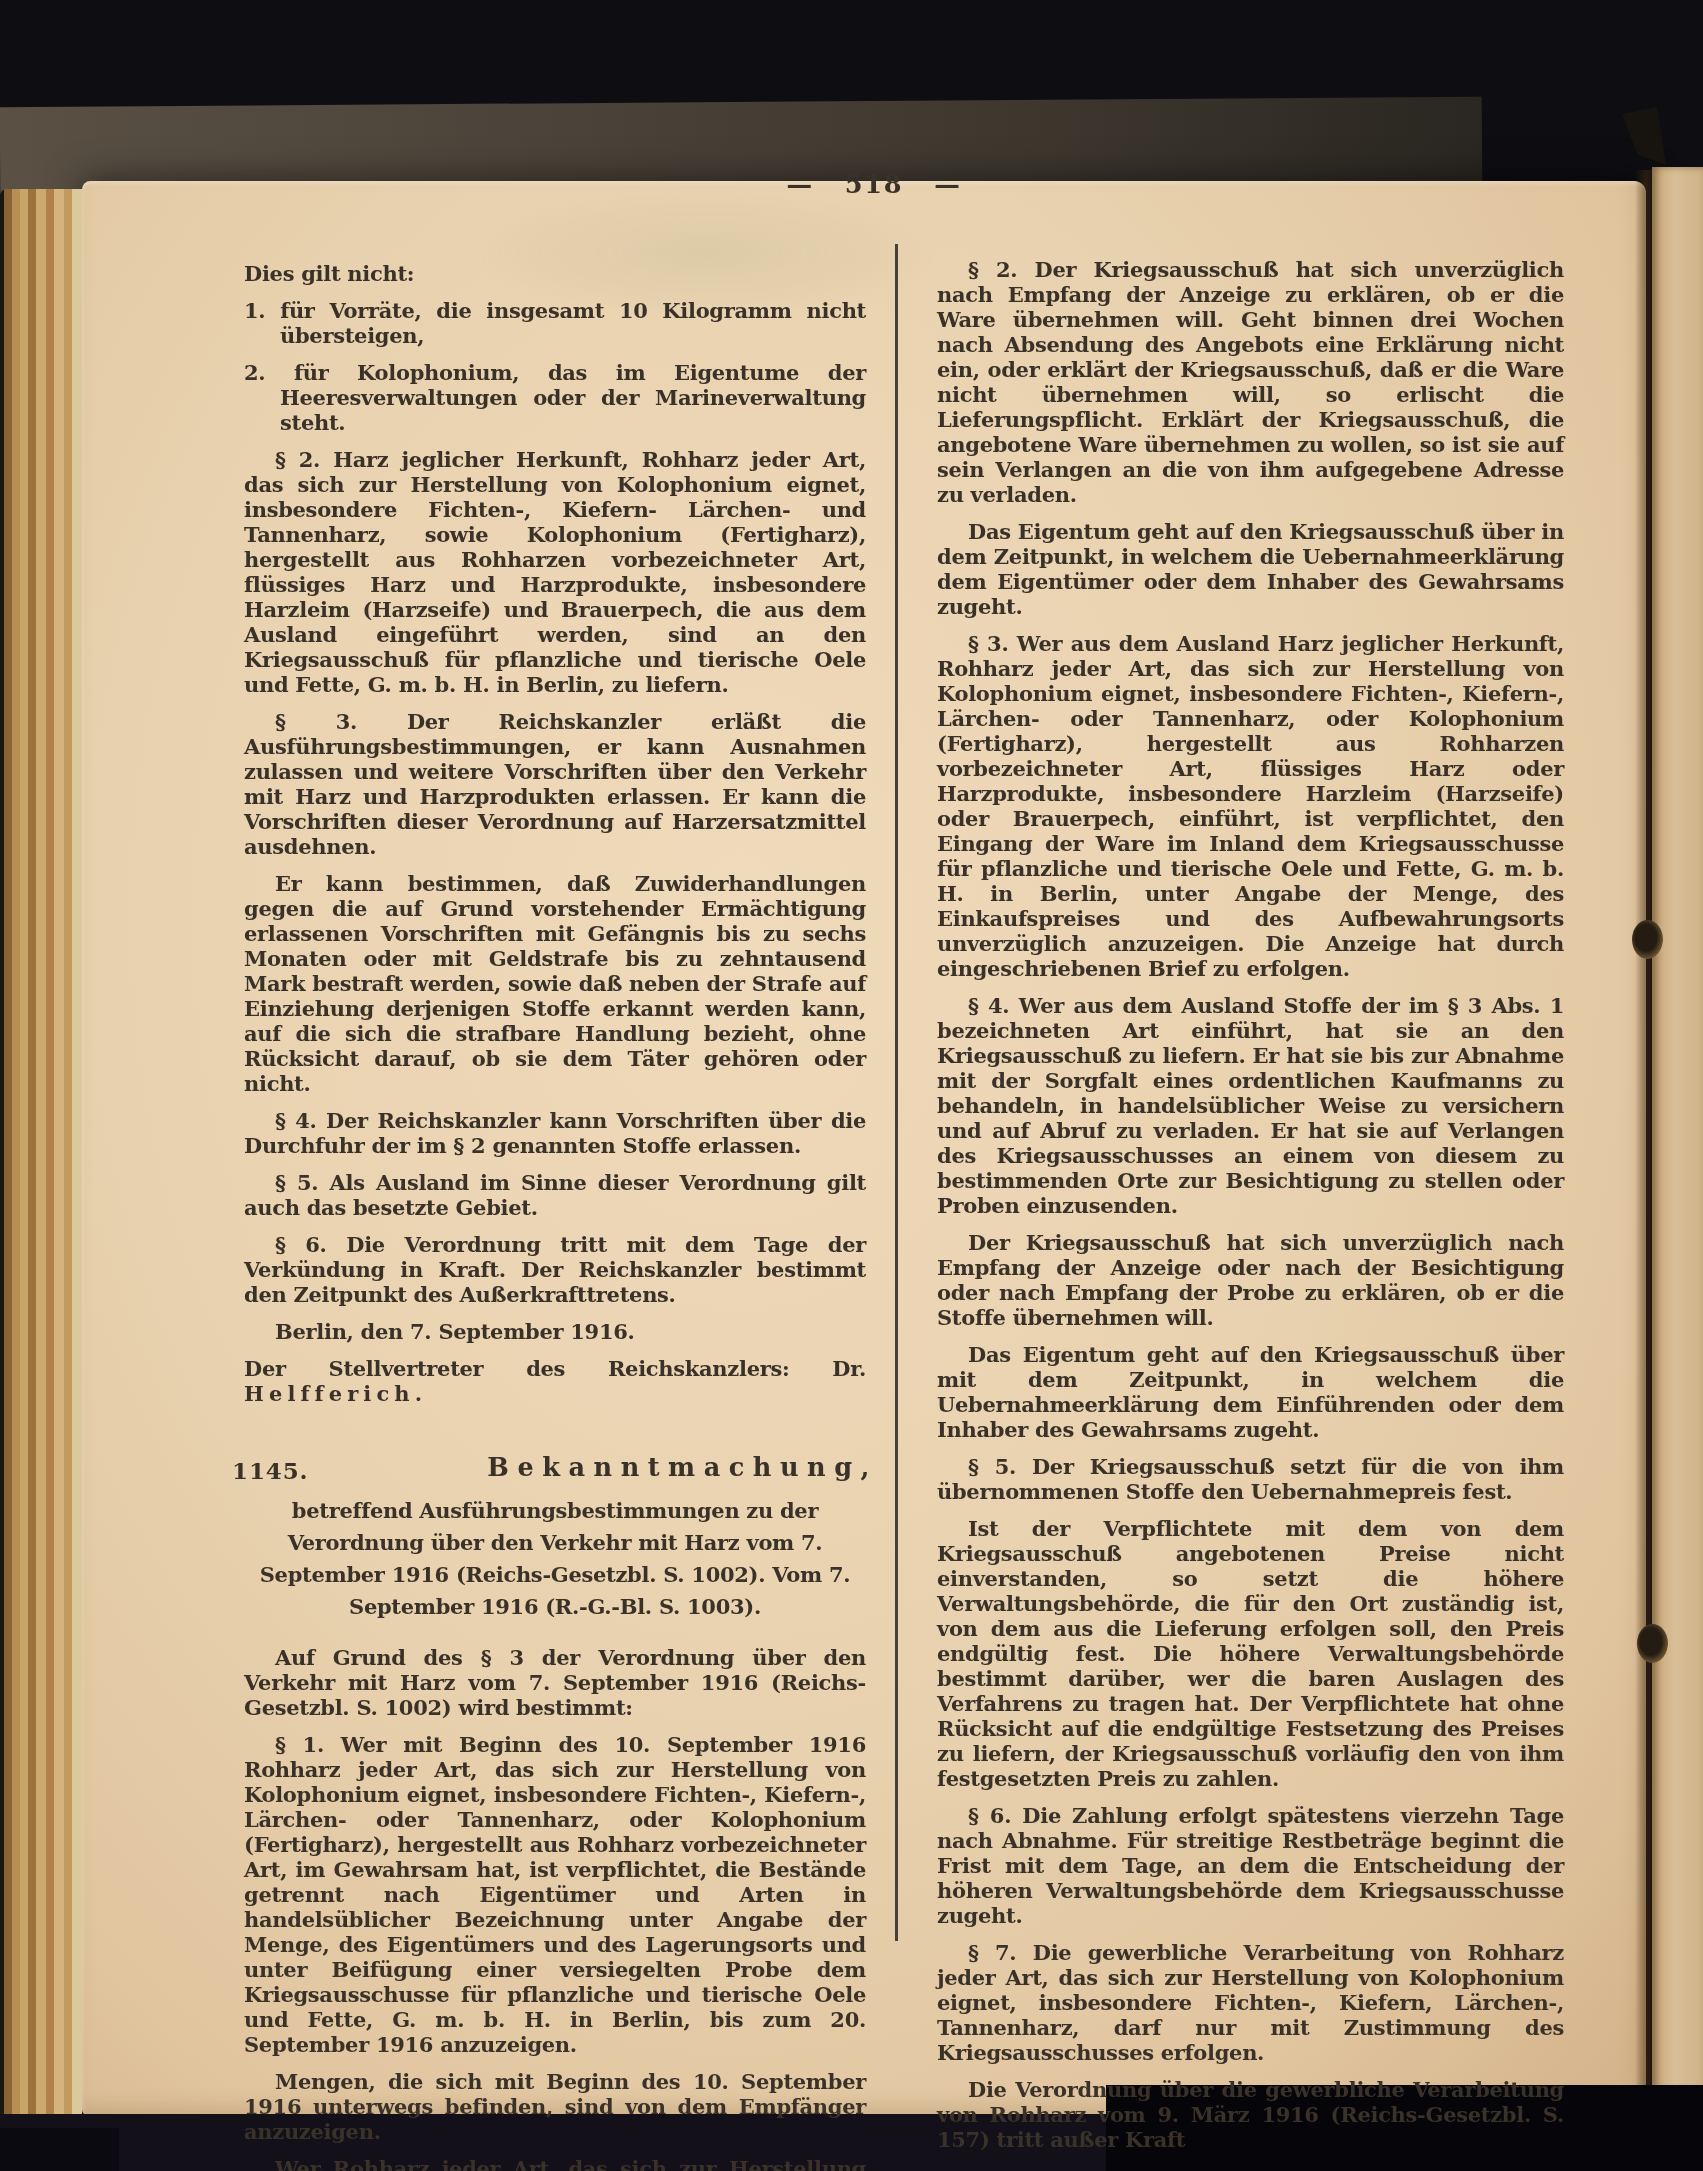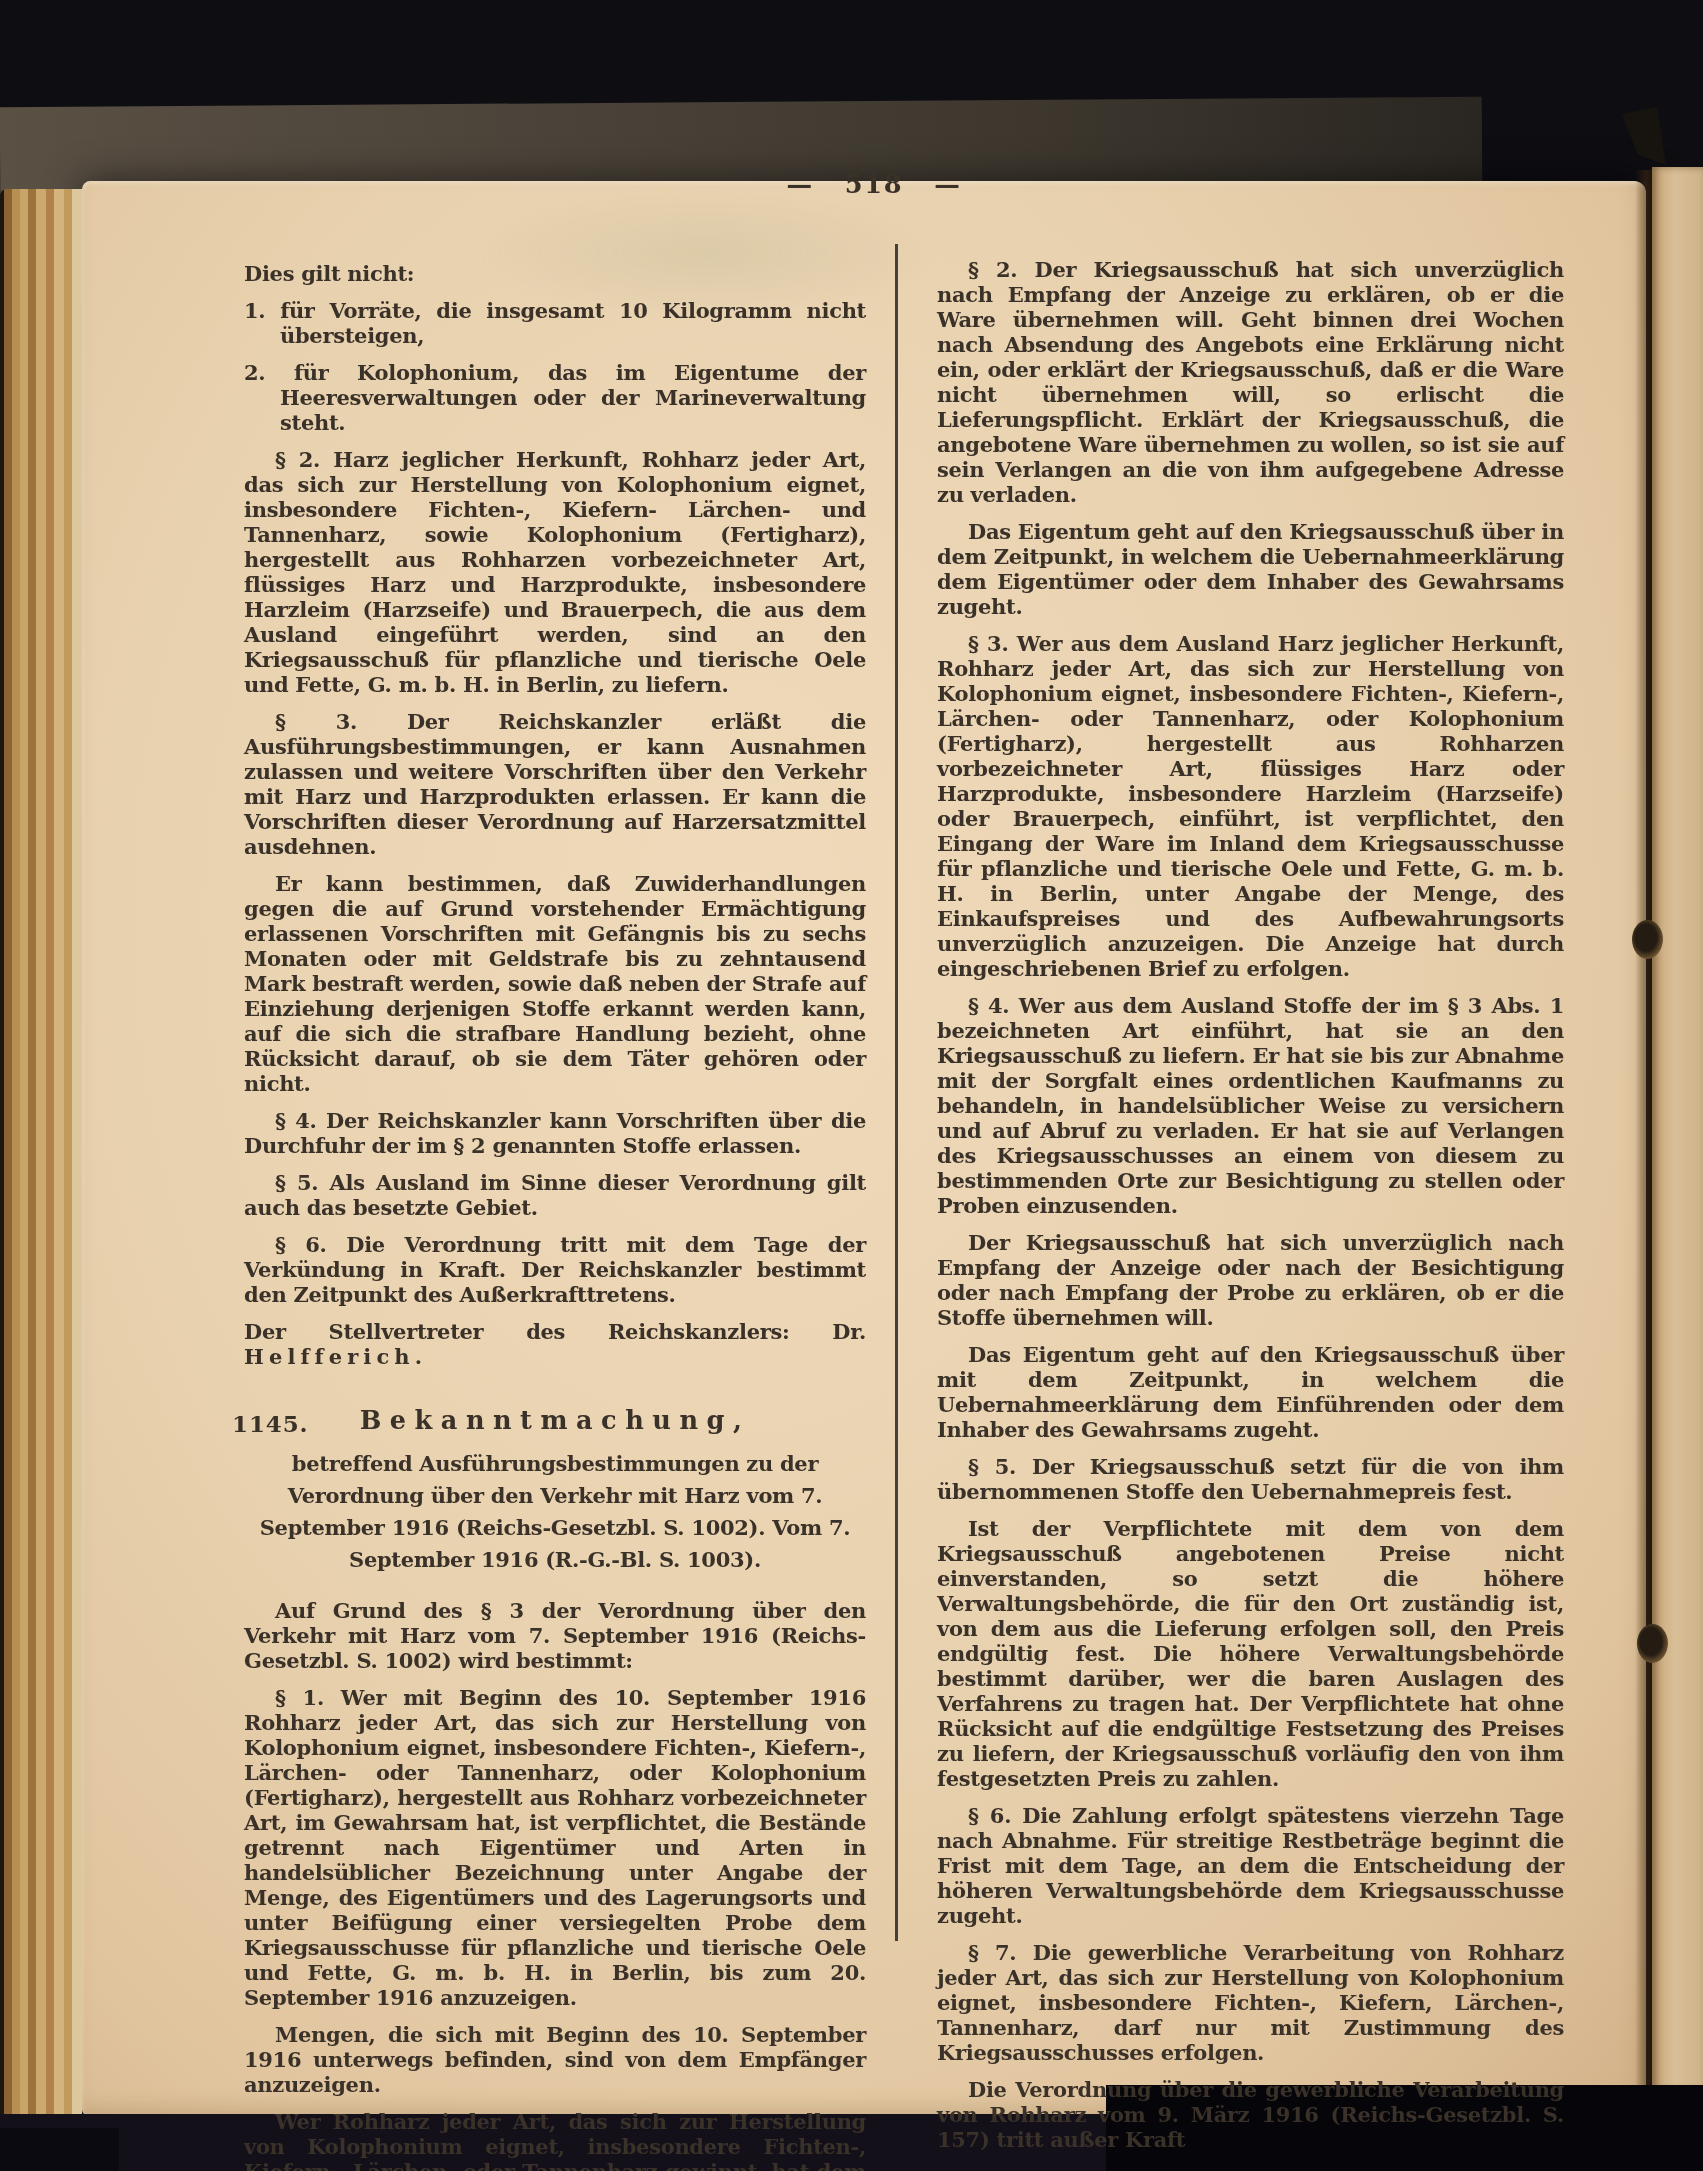--- a/index.html
+++ b/index.html
@@ -56,21 +56,21 @@
     text-align:justify;letter-spacing:-0.3px;}
   .col-left{left:232px;top:249px;width:646px;}
   .col-right{left:925px;top:245px;width:651px;}
   .col p{margin:12px;}
   p.ind{text-indent:31px;}
   p.li{padding-left:36px;text-indent:-36px;}
   p.gap{margin-top:12px;}
   p.gapbig{margin-top:22px;}
   .sig-name{letter-spacing:5.1px;}
 
-  .heading-row{position:relative;text-align:center;margin-top:36px;font-size:25.6px;line-height:31px;}
+  .heading-row{position:relative;text-align:right;margin-top:46px;font-size:25.6px;line-height:31px;}
   .notice-number{position:absolute;left:0;top:2.6px;font-size:23px;letter-spacing:0.9px;}
   .notice-title{letter-spacing:8.5px;font-weight:700;}
   .subtitle{text-align:center;font-weight:700;line-height:32px;margin-top:8.5px;text-indent:0;}
 </style>
 </head>
 <body>
 
 <div class="top-band"></div>
 <div class="cloth"></div>
 <div class="page"></div>
@@ -92,20 +92,21 @@
   <div>
       <p class="">Dies gilt nicht:</p>
       <p class="li">1. für Vorräte, die insgesamt 10 Kilogramm nicht übersteigen,</p>
       <p class="li">2. für Kolophonium, das im Eigentume der Heeresverwaltungen oder der Marineverwaltung steht.</p>
       <p class="ind">§ 2. Harz jeglicher Herkunft, Rohharz jeder Art, das sich zur Herstellung von Kolophonium eignet, insbesondere Fichten-, Kiefern- Lärchen- und Tannenharz, sowie Kolophonium (Fertigharz), hergestellt aus Rohharzen vorbezeichneter Art, flüssiges Harz und Harzprodukte, insbesondere Harzleim (Harzseife) und Brauerpech, die aus dem Ausland eingeführt werden, sind an den Kriegsausschuß für pflanzliche und tierische Oele und Fette, G. m. b. H. in Berlin, zu liefern.</p>
       <p class="ind">§ 3. Der Reichskanzler erläßt die Ausführungsbestimmungen, er kann Ausnahmen zulassen und weitere Vorschriften über den Verkehr mit Harz und Harzprodukten erlassen. Er kann die Vorschriften dieser Verordnung auf Harzersatzmittel ausdehnen.</p>
       <p class="ind">Er kann bestimmen, daß Zuwiderhandlungen gegen die auf Grund vorstehender Ermächtigung erlassenen Vorschriften mit Gefängnis bis zu sechs Monaten oder mit Geldstrafe bis zu zehntausend Mark bestraft werden, sowie daß neben der Strafe auf Einziehung derjenigen Stoffe erkannt werden kann, auf die sich die strafbare Handlung bezieht, ohne Rücksicht darauf, ob sie dem Täter gehören oder nicht.</p>
       <p class="ind">§ 4. Der Reichskanzler kann Vorschriften über die Durchfuhr der im § 2 genannten Stoffe erlassen.</p>
       <p class="ind">§ 5. Als Ausland im Sinne dieser Verordnung gilt auch das besetzte Gebiet.</p>
       <p class="ind">§ 6. Die Verordnung tritt mit dem Tage der Verkündung in Kraft. Der Reichskanzler bestimmt den Zeitpunkt des Außerkrafttretens.</p>
+      <p class="ind">Berlin, den 7. September 1916.</p>
     </div>
   <p><span>Der Stellvertreter des Reichskanzlers: Dr.</span> <span class="sig-name">Helfferich.</span></p>
   <div class="heading-row">
     <span class="notice-number">1145.</span>
     <span class="notice-title">Bekanntmachung,</span>
   </div>
   <p class="subtitle">betreffend Ausführungsbestimmungen zu der Verordnung über den Verkehr mit Harz vom 7. September 1916 (Reichs-Gesetzbl. S. 1002). Vom 7. September 1916 (R.-G.-Bl. S. 1003).</p>
   <div>
       <p class="ind gapbig">Auf Grund des § 3 der Verordnung über den Verkehr mit Harz vom 7. September 1916 (Reichs-Gesetzbl. S. 1002) wird bestimmt:</p>
       <p class="ind">§ 1. Wer mit Beginn des 10. September 1916 Rohharz jeder Art, das sich zur Herstellung von Kolophonium eignet, insbesondere Fichten-, Kiefern-, Lärchen- oder Tannenharz, oder Kolophonium (Fertigharz), hergestellt aus Rohharz vorbezeichneter Art, im Gewahrsam hat, ist verpflichtet, die Bestände getrennt nach Eigentümer und Arten in handelsüblicher Bezeichnung unter Angabe der Menge, des Eigentümers und des Lagerungsorts und unter Beifügung einer versiegelten Probe dem Kriegsausschusse für pflanzliche und tierische Oele und Fette, G. m. b. H. in Berlin, bis zum 20. September 1916 anzuzeigen.</p>

